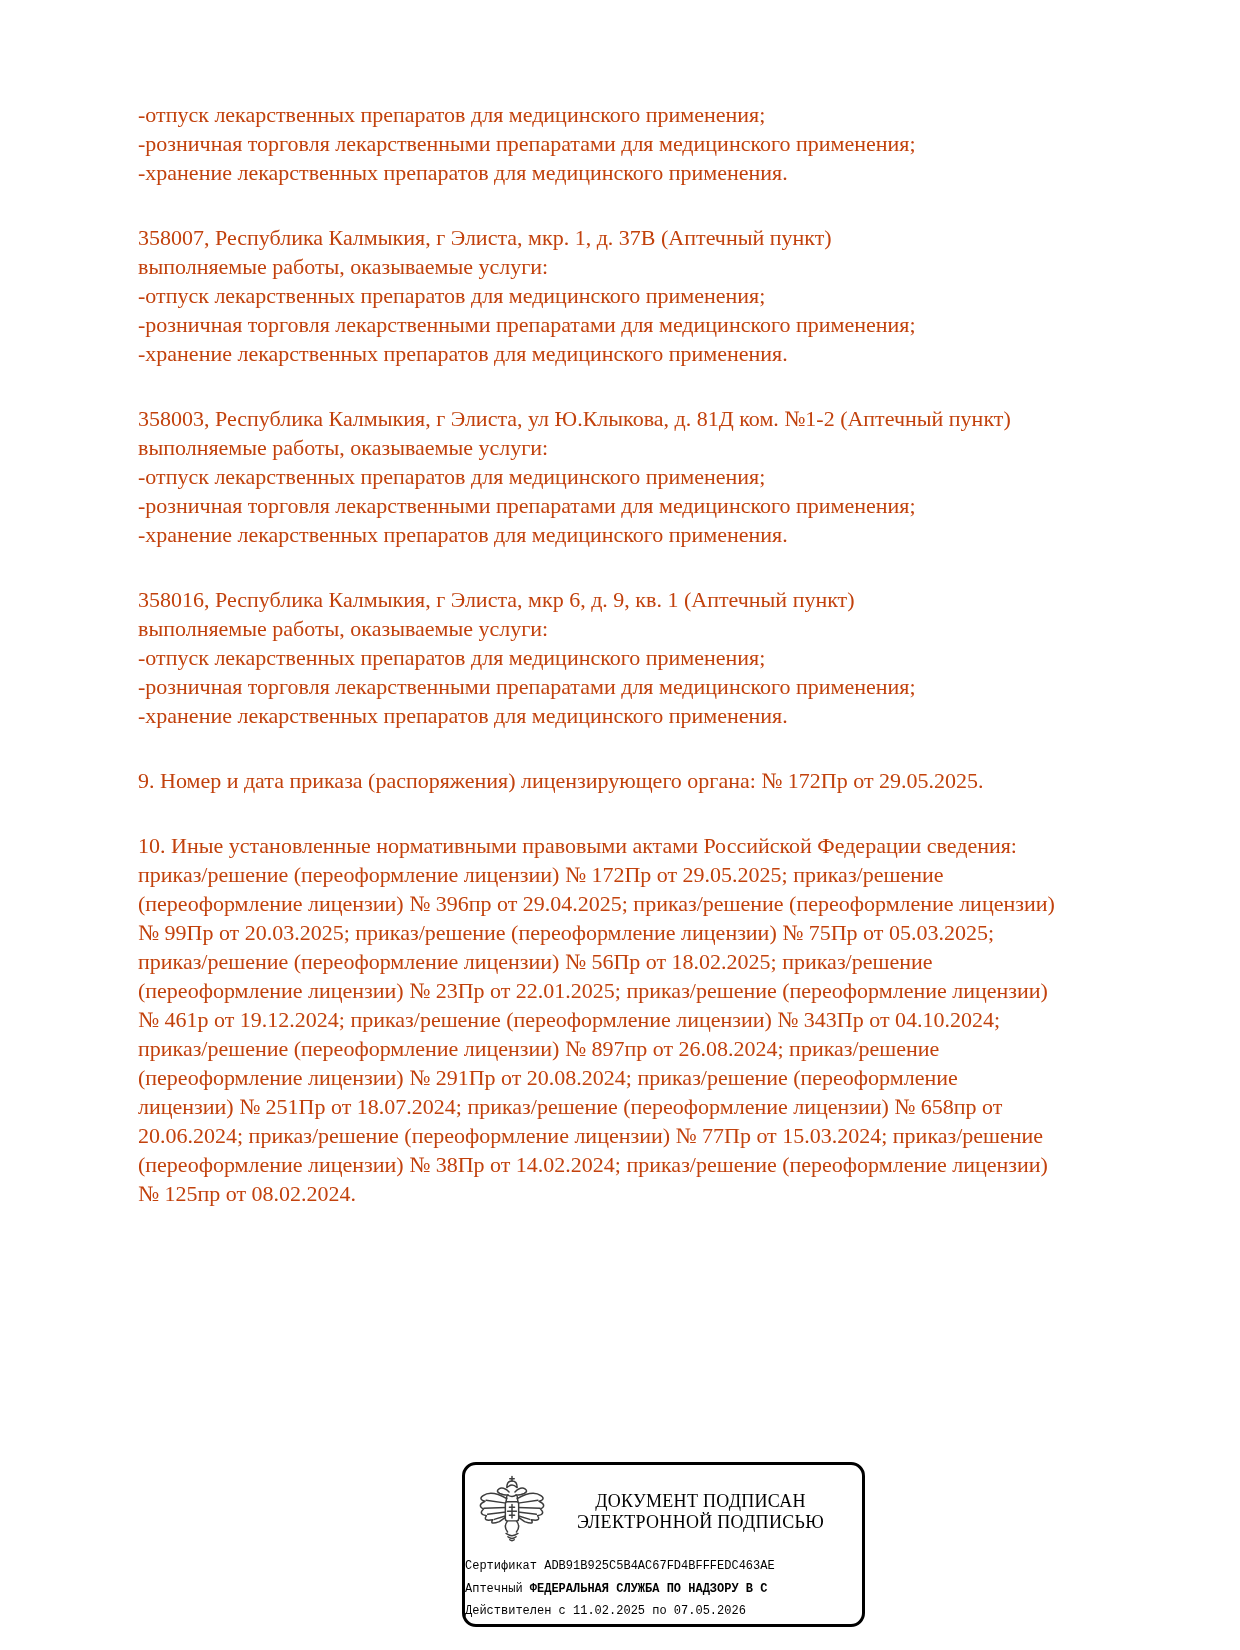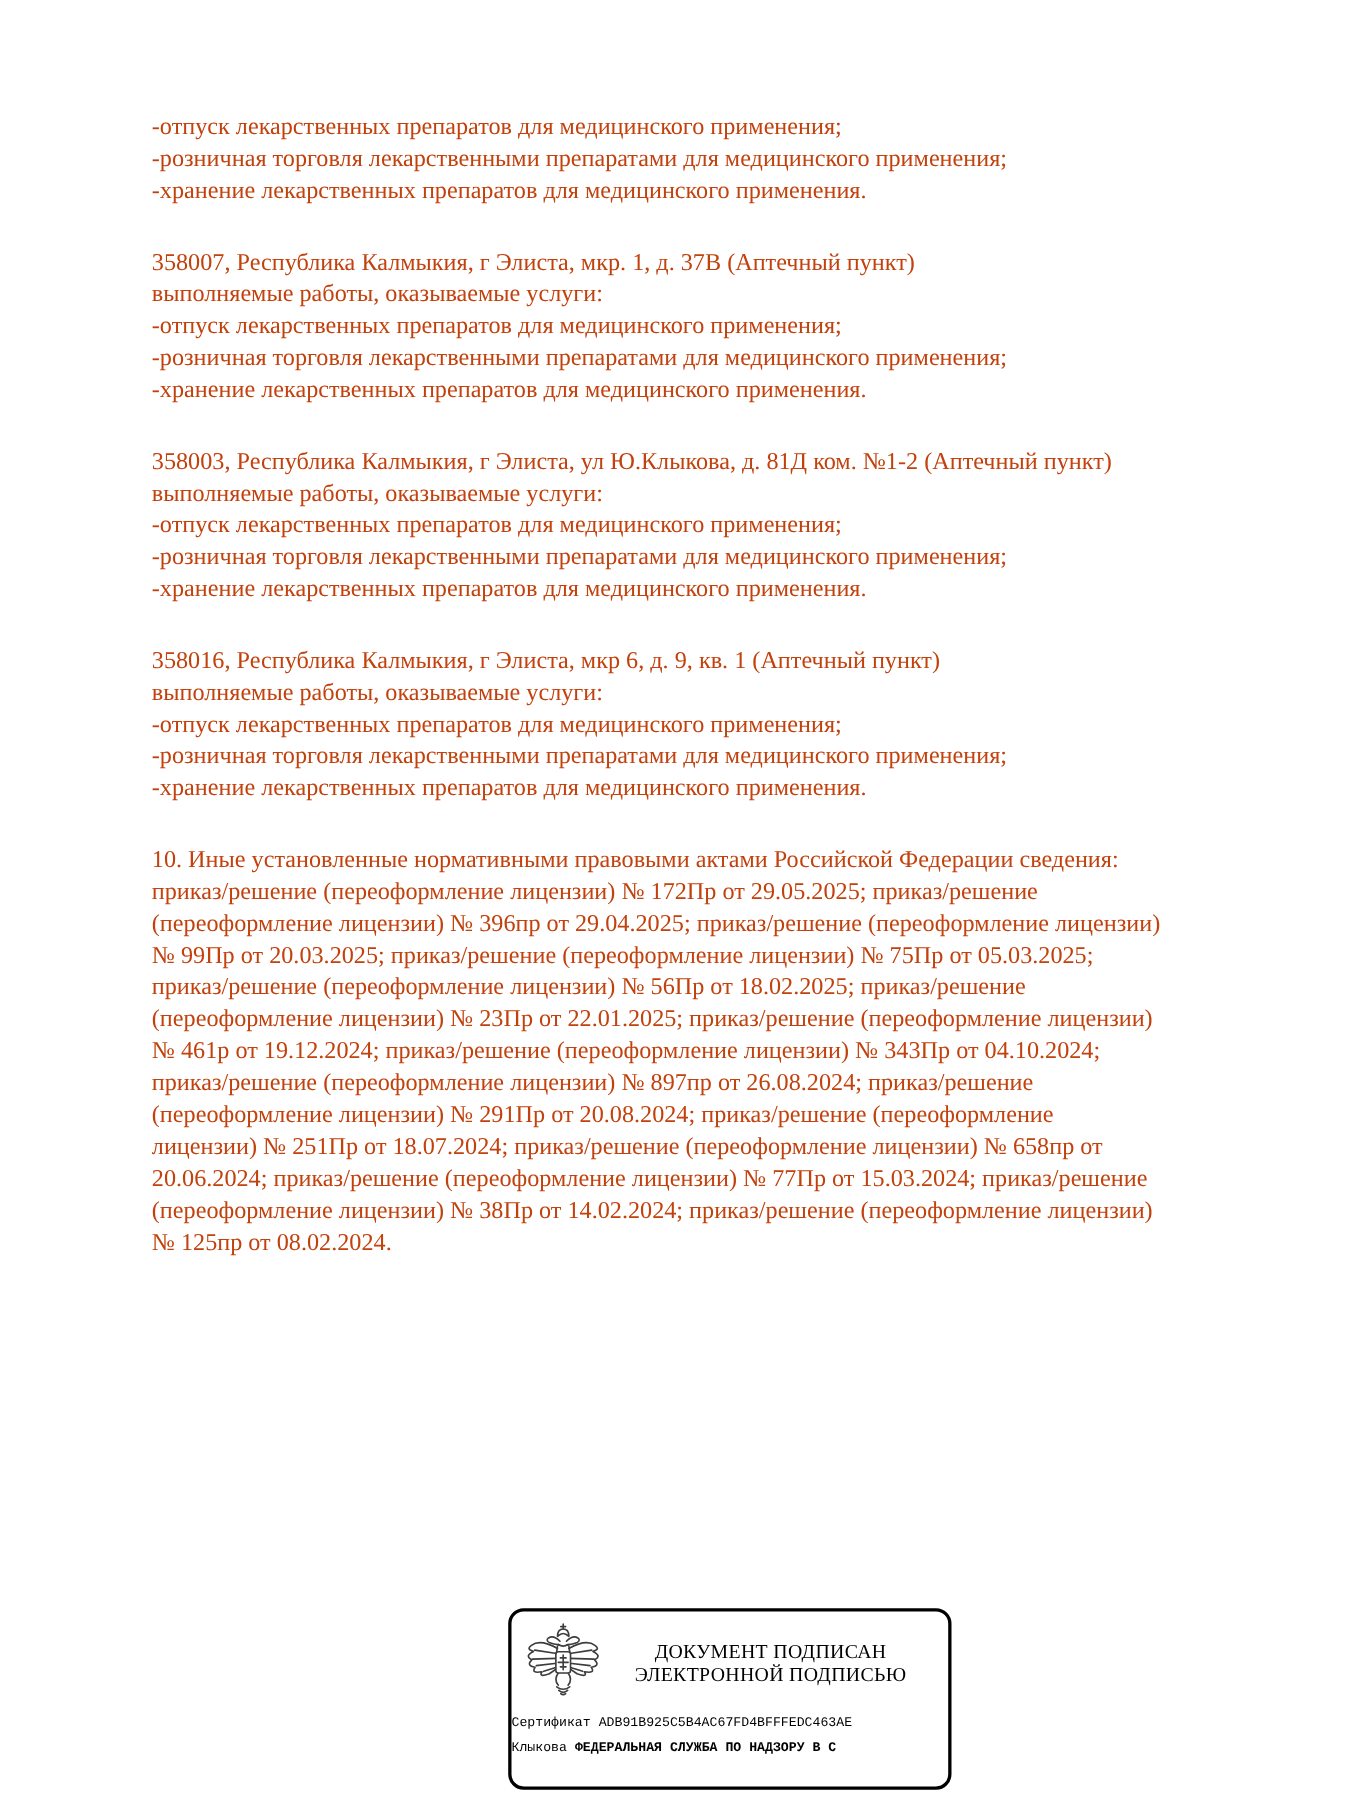--- a/index.html
+++ b/index.html
@@ -83,20 +83,21 @@
     <p>358003, Республика Калмыкия, г Элиста, ул Ю.Клыкова, д. 81Д ком. №1-2 (Аптечный пункт)
 выполняемые работы, оказываемые услуги:
 -отпуск лекарственных препаратов для медицинского применения;
 -розничная торговля лекарственными препаратами для медицинского применения;
 -хранение лекарственных препаратов для медицинского применения.</p>
     <p>358016, Республика Калмыкия, г Элиста, мкр 6, д. 9, кв. 1 (Аптечный пункт)
 выполняемые работы, оказываемые услуги:
 -отпуск лекарственных препаратов для медицинского применения;
 -розничная торговля лекарственными препаратами для медицинского применения;
 -хранение лекарственных препаратов для медицинского применения.</p>
+    <p>9. Номер и дата приказа (распоряжения) лицензирующего органа: № 172Пр от 29.05.2025.</p>
     <p>10. Иные установленные нормативными правовыми актами Российской Федерации сведения:
 приказ/решение (переоформление лицензии) № 172Пр от 29.05.2025; приказ/решение
 (переоформление лицензии) № 396пр от 29.04.2025; приказ/решение (переоформление лицензии)
 № 99Пр от 20.03.2025; приказ/решение (переоформление лицензии) № 75Пр от 05.03.2025;
 приказ/решение (переоформление лицензии) № 56Пр от 18.02.2025; приказ/решение
 (переоформление лицензии) № 23Пр от 22.01.2025; приказ/решение (переоформление лицензии)
 № 461р от 19.12.2024; приказ/решение (переоформление лицензии) № 343Пр от 04.10.2024;
 приказ/решение (переоформление лицензии) № 897пр от 26.08.2024; приказ/решение
 (переоформление лицензии) № 291Пр от 20.08.2024; приказ/решение (переоформление
 лицензии) № 251Пр от 18.07.2024; приказ/решение (переоформление лицензии) № 658пр от
@@ -134,17 +135,18 @@
           <rect x="41" y="36" width="18" height="26" rx="3" fill="#ffffff"></rect>
 
           <path d="M50 40 v18 M44 49 h12 M46.5 43.5 h7 M46.5 54.5 h7"></path>
         </g>
       </svg>
       <div class="stamp-title">ДОКУМЕНТ ПОДПИСАН
 ЭЛЕКТРОННОЙ ПОДПИСЬЮ</div>
     </div>
     <div class="stamp-details">
       <div><span>Сертификат</span> <span>ADB91B925C5B4AC67FD4BFFFEDC463AE</span></div>
-      <div><span>Клыкова</span> <span class="bold">ФЕДЕРАЛЬНАЯ СЛУЖБА ПО НАДЗОРУ В С</span></div>
+      <div><span>Аптечный</span> <span class="bold">ФЕДЕРАЛЬНАЯ СЛУЖБА ПО НАДЗОРУ В С</span></div>
+      <div>Действителен с 11.02.2025 по 07.05.2026</div>
     </div>
   </div>
 
 </div>
 
 </body></html>

